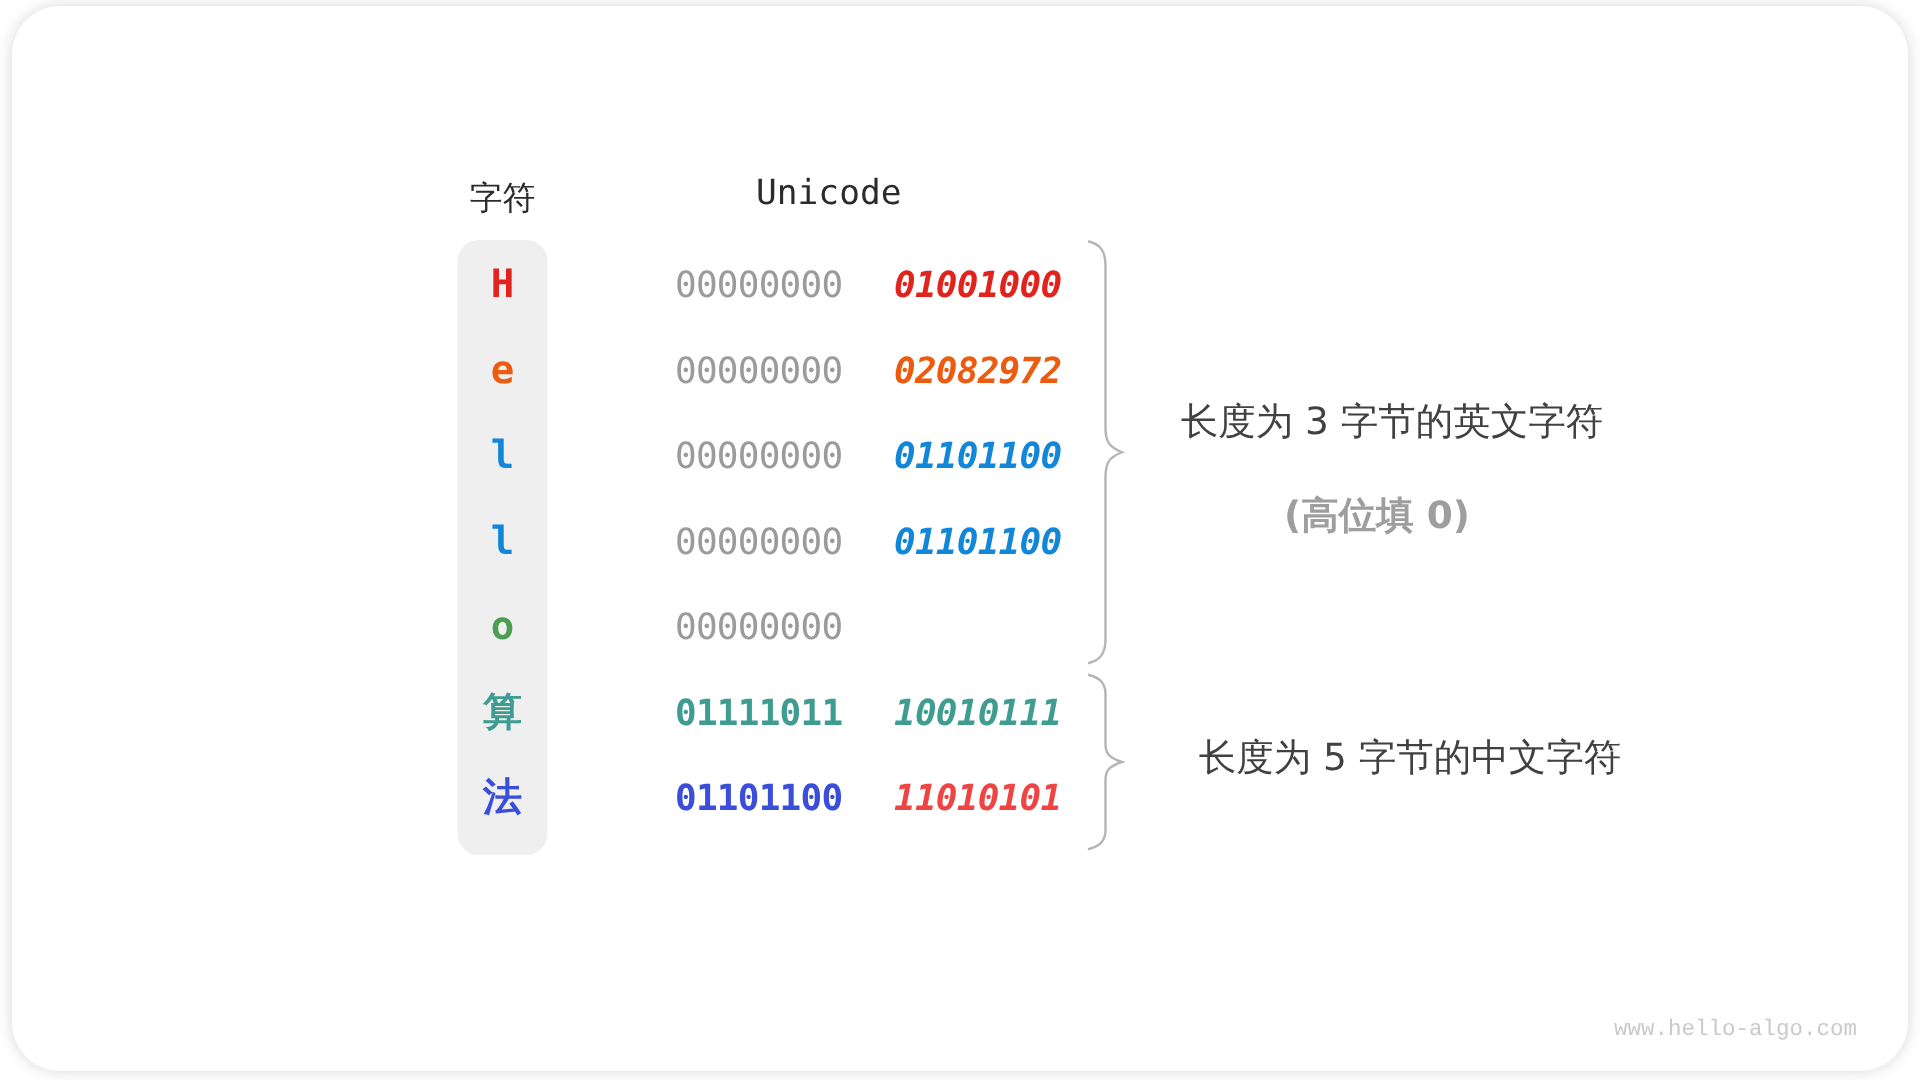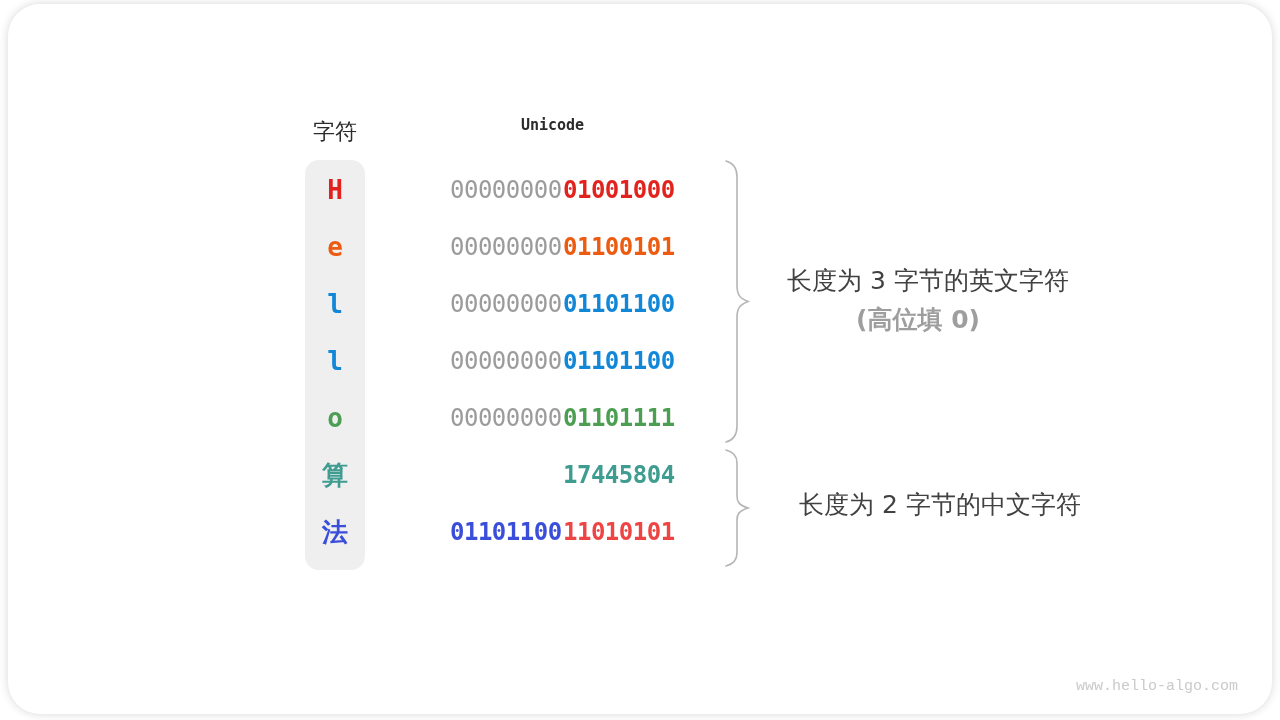--- a/index.html
+++ b/index.html
@@ -19,40 +19,40 @@
     box-shadow: 0 0 10px rgba(0,0,0,0.16);
   }
   .mono { font-family: "DejaVu Sans Mono", "Liberation Mono", monospace; }
 
   .hdr-char {
     position: absolute; left: 305px; top: 117px; width: 60px;
     text-align: center; font-size: 22px; font-weight: normal; color: #2b2b2b;
   }
   .hdr-unicode {
     position: absolute; left: 428px; top: 116px; width: 249px;
-    text-align: center; font-size: 15px; font-weight: bold; color: #2b2b2b;
+    text-align: center; font-size: 23px; font-weight: normal; color: #2b2b2b;
   }
   .char-col-bg {
     position: absolute; left: 305px; top: 160px;
     width: 60px; height: 410px;
     background: #efeff0; border-radius: 14px;
   }
   .row { position: absolute; left: 0; width: 1280px; height: 34px; line-height: 34px; }
   .cell-char {
     position: absolute; left: 305px; width: 60px;
     text-align: center; font-size: 26px; font-weight: bold;
     font-family: "DejaVu Sans Mono", "Liberation Mono", monospace;
   }
   .byte {
     position: absolute; font-size: 24px; font-weight: bold;
     font-family: "DejaVu Sans Mono", "Liberation Mono", monospace;
     letter-spacing: -0.5px;
   }
   .byte1 { left: 450px; }
-  .byte2 { left: 563px; }
+  .byte2 { left: 596px; font-style: italic; }
   .reg { font-weight: normal; }
 
   .brace { position: absolute; }
   .brace svg { display: block; }
 
   .ann-line1a {
     position: absolute; left: 753px; top: 264px; width: 350px;
     text-align: center; font-size: 25px; color: #414141;
   }
   .ann-line1b {
@@ -79,56 +79,56 @@
 <div class="char-col-bg"></div>
 
 <div class="row" style="top:173px">
   <span class="cell-char" style="color: rgb(226, 35, 29);">H</span>
   <span class="byte byte1 reg" style="color: rgb(155, 155, 155);">00000000</span>
   <span class="byte byte2" style="color: rgb(226, 35, 29);">01001000</span>
 </div>
 <div class="row" style="top:230px">
   <span class="cell-char" style="color: rgb(236, 91, 15);">e</span>
   <span class="byte byte1 reg" style="color: rgb(155, 155, 155);">00000000</span>
-  <span class="byte byte2" style="color: rgb(236, 91, 15);">01100101</span>
+  <span class="byte byte2" style="color: rgb(236, 91, 15);">02082972</span>
 </div>
 <div class="row" style="top:287px">
   <span class="cell-char" style="color: rgb(18, 135, 216);">l</span>
   <span class="byte byte1 reg" style="color: rgb(155, 155, 155);">00000000</span>
   <span class="byte byte2" style="color: rgb(18, 135, 216);">01101100</span>
 </div>
 <div class="row" style="top:344px">
   <span class="cell-char" style="color: rgb(18, 135, 216);">l</span>
   <span class="byte byte1 reg" style="color: rgb(155, 155, 155);">00000000</span>
   <span class="byte byte2" style="color: rgb(18, 135, 216);">01101100</span>
 </div>
 <div class="row" style="top:401px">
   <span class="cell-char" style="color: rgb(75, 158, 82);">o</span>
   <span class="byte byte1 reg" style="color: rgb(155, 155, 155);">00000000</span>
-  <span class="byte byte2" style="color: rgb(75, 158, 82);">01101111</span>
 </div>
 <div class="row" style="top:458px">
   <span class="cell-char" style="color: rgb(63, 156, 144);">算</span>
-  <span class="byte byte2" style="color: rgb(63, 156, 144);">17445804</span>
+  <span class="byte byte1" style="color: rgb(63, 156, 144);">01111011</span>
+  <span class="byte byte2" style="color: rgb(63, 156, 144);">10010111</span>
 </div>
 <div class="row" style="top:515px">
   <span class="cell-char" style="color: rgb(58, 78, 218);">法</span>
   <span class="byte byte1" style="color: rgb(58, 78, 218);">01101100</span>
   <span class="byte byte2" style="color: #ef4444;">11010101</span>
 </div>
 
 <span class="brace" style="left: 723px; top: 159px; color: rgb(181, 181, 181);">
   <svg width="28" height="285" viewBox="0 0 28 285" fill="none">
     <path d="M3 2 C11 4 14 9 14 18 L14 126 C14 135 16 139 25 142.5 C16 146 14 150 14 159 L14 267 C14 276 11 281 3 283" stroke="currentColor" stroke-width="1.6" stroke-linecap="round" fill="none"></path>
   </svg>
 </span>
 
 <span class="brace" style="left: 723px; top: 448px; color: rgb(181, 181, 181);">
   <svg width="28" height="120" viewBox="0 0 28 120" fill="none">
     <path d="M3 2 C11 4 14 8 14 15 L14 48 C14 54 16 57 25 60 C16 63 14 66 14 72 L14 105 C14 112 11 116 3 118" stroke="currentColor" stroke-width="1.6" stroke-linecap="round" fill="none"></path>
   </svg>
 </span>
 
 <div class="ann-line1a" style="color: rgb(65, 65, 65);">长度为 3 字节的英文字符</div>
-<div class="ann-line1b" style="color: rgb(158, 158, 158);">(高位填 0)</div>
-<div class="ann-line2" style="color: rgb(65, 65, 65);">长度为 2 字节的中文字符</div>
+<div class="ann-line1b" style="color: rgb(158, 158, 158); margin-top: 24px;">(高位填 0)</div>
+<div class="ann-line2" style="color: rgb(65, 65, 65);">长度为 5 字节的中文字符</div>
 
 <div class="watermark mono">www.hello-algo.com</div>
 
 </body></html>

